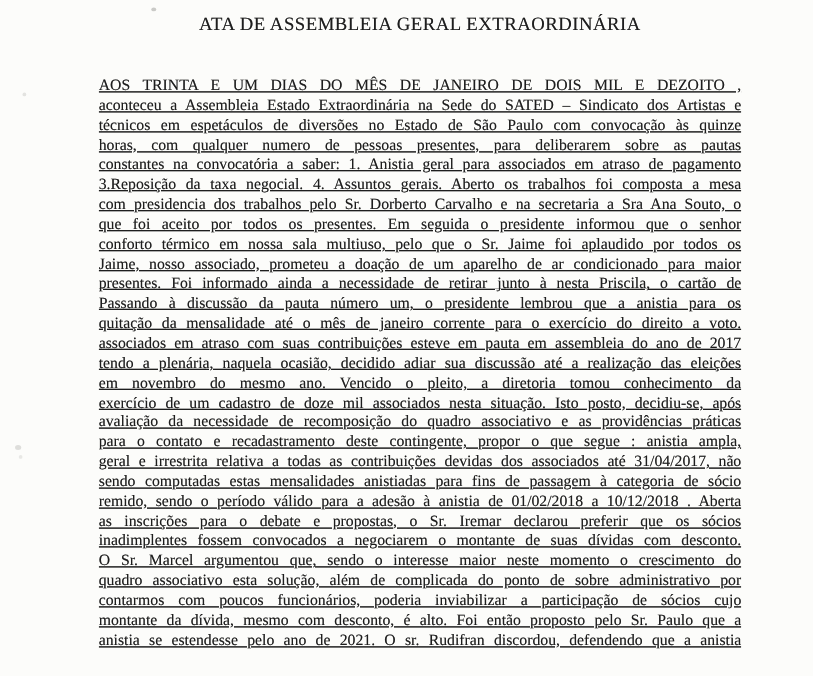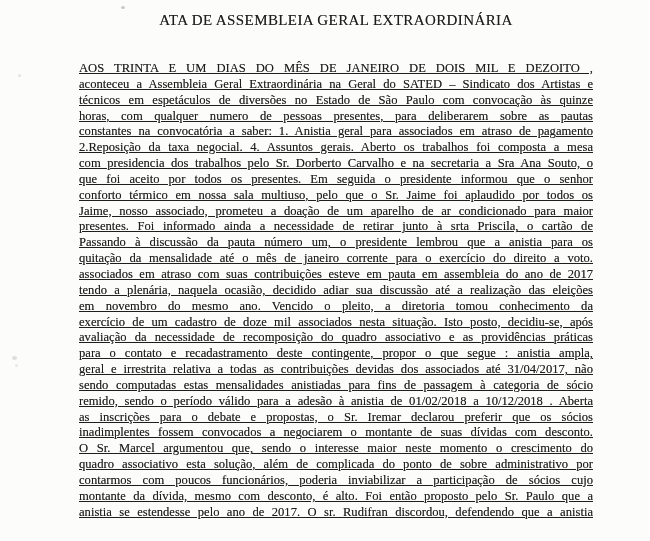--- a/index.html
+++ b/index.html
@@ -58,42 +58,42 @@
 <div class="page">
   <span class="speck speck-1"></span>
   <span class="speck speck-2"></span>
   <span class="speck speck-3"></span>
   <span class="speck speck-4"></span>
 
   <div class="doc-title">ATA DE ASSEMBLEIA GERAL EXTRAORDINÁRIA</div>
 
   <div class="doc-body">
     <div class="doc-line">AOS TRINTA E UM DIAS DO MÊS DE JANEIRO DE DOIS MIL E DEZOITO ,</div>
-    <div class="doc-line">aconteceu a Assembleia Geral Extraordinária na Geral do SATED – Sindicato dos Artistas e</div>
+    <div class="doc-line">aconteceu a Assembleia Estado Extraordinária na Sede do SATED – Sindicato dos Artistas e</div>
     <div class="doc-line">técnicos em espetáculos de diversões no Estado de São Paulo com convocação às quinze</div>
     <div class="doc-line">horas, com qualquer numero de pessoas presentes, para deliberarem sobre as pautas</div>
     <div class="doc-line">constantes na convocatória a saber: 1. Anistia geral para associados em atraso de pagamento</div>
-    <div class="doc-line">2.Reposição da taxa negocial. 4. Assuntos gerais. Aberto os trabalhos foi composta a mesa</div>
+    <div class="doc-line">3.Reposição da taxa negocial. 4. Assuntos gerais. Aberto os trabalhos foi composta a mesa</div>
     <div class="doc-line">com presidencia dos trabalhos pelo Sr. Dorberto Carvalho e na secretaria a Sra Ana Souto, o</div>
     <div class="doc-line">que foi aceito por todos os presentes. Em seguida o presidente informou que o senhor</div>
     <div class="doc-line">conforto térmico em nossa sala multiuso, pelo que o Sr. Jaime foi aplaudido por todos os</div>
     <div class="doc-line">Jaime, nosso associado, prometeu a doação de um aparelho de ar condicionado para maior</div>
-    <div class="doc-line">presentes. Foi informado ainda a necessidade de retirar junto à srta Priscila, o cartão de</div>
+    <div class="doc-line">presentes. Foi informado ainda a necessidade de retirar junto à nesta Priscila, o cartão de</div>
     <div class="doc-line">Passando à discussão da pauta número um, o presidente lembrou que a anistia para os</div>
     <div class="doc-line">quitação da mensalidade até o mês de janeiro corrente para o exercício do direito a voto.</div>
     <div class="doc-line">associados em atraso com suas contribuições esteve em pauta em assembleia do ano de 2017</div>
     <div class="doc-line">tendo a plenária, naquela ocasião, decidido adiar sua discussão até a realização das eleições</div>
     <div class="doc-line">em novembro do mesmo ano. Vencido o pleito, a diretoria tomou conhecimento da</div>
     <div class="doc-line">exercício de um cadastro de doze mil associados nesta situação. Isto posto, decidiu-se, após</div>
     <div class="doc-line">avaliação da necessidade de recomposição do quadro associativo e as providências práticas</div>
     <div class="doc-line">para o contato e recadastramento deste contingente, propor o que segue : anistia ampla,</div>
     <div class="doc-line">geral e irrestrita relativa a todas as contribuições devidas dos associados até 31/04/2017, não</div>
     <div class="doc-line">sendo computadas estas mensalidades anistiadas para fins de passagem à categoria de sócio</div>
     <div class="doc-line">remido, sendo o período válido para a adesão à anistia de 01/02/2018 a 10/12/2018 . Aberta</div>
     <div class="doc-line">as inscrições para o debate e propostas, o Sr. Iremar declarou preferir que os sócios</div>
     <div class="doc-line">inadimplentes fossem convocados a negociarem o montante de suas dívidas com desconto.</div>
     <div class="doc-line">O Sr. Marcel argumentou que, sendo o interesse maior neste momento o crescimento do</div>
     <div class="doc-line">quadro associativo esta solução, além de complicada do ponto de sobre administrativo por</div>
     <div class="doc-line">contarmos com poucos funcionários, poderia inviabilizar a participação de sócios cujo</div>
     <div class="doc-line">montante da dívida, mesmo com desconto, é alto. Foi então proposto pelo Sr. Paulo que a</div>
-    <div class="doc-line">anistia se estendesse pelo ano de 2017. O sr. Rudifran discordou, defendendo que a anistia</div>
+    <div class="doc-line">anistia se estendesse pelo ano de 2021. O sr. Rudifran discordou, defendendo que a anistia</div>
   </div>
 </div>
 
 </body></html>

